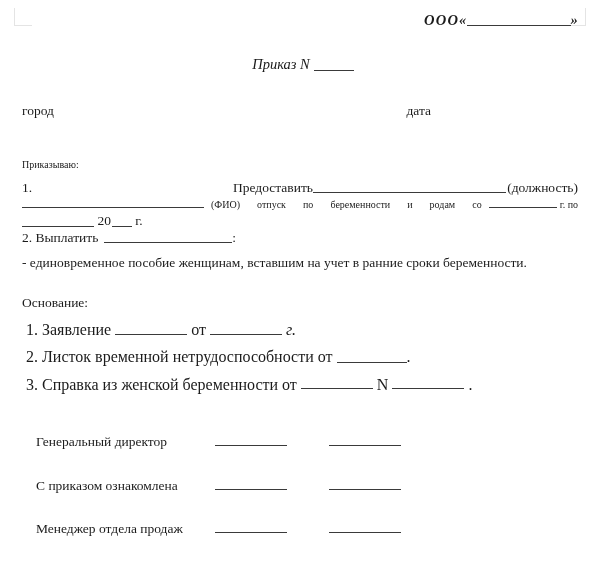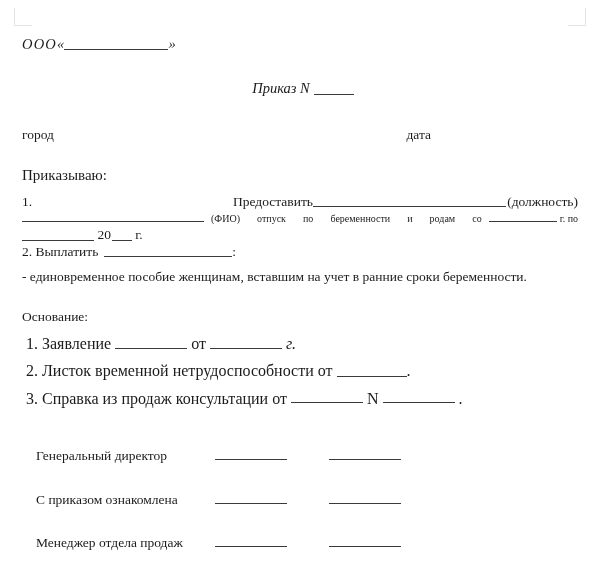--- a/index.html
+++ b/index.html
@@ -48,26 +48,27 @@
   
   .content {
     position: absolute;
     left: 22px;
     right: 22px;
     top: 0;
   }
 
   
   .org-line {
-    text-align: left;
+    text-align: right;
     font-style: italic;
     font-size: 14.5px;
-    margin-top: 36px;
+    margin-top: 12px;
     letter-spacing: .2px;
     white-space: nowrap;
+    font-weight: bold;
   }
   .org-line .org-name { letter-spacing: 1.2px; }
 
   .order-line {
     text-align: center;
     font-style: italic;
     font-size: 14.5px;
     margin-top: 27px;
     padding-left: 6px;
   }
@@ -77,22 +78,22 @@
     margin-top: 29px;
     font-size: 13.5px;
     gap: 12px;
   }
   .city-date-row .city { width: 0; flex: 0 0 auto; }
   .city-date-row .spacer { flex: 1 1 auto; }
   .city-date-row .date { margin-right: 147px; }
 
   
   .lead {
-    font-size: 15px;
-    margin-top: 24px;
+    font-size: 10px;
+    margin-top: 40px;
   }
 
   .item-one-row {
     display: flex;
     font-size: 13.5px;
     margin-top: 10px;
     align-items: baseline;
   }
   .item-one-row .num { width: 211px; flex: none; }
   .item-one-row .verb { flex: none; }
@@ -254,21 +255,21 @@
       <span>Заявление</span><span class="blank b-mid"></span><span>от</span><span class="blank b-mid"></span><span class="ital">г.</span>
     </div>
 
     <div class="basis-item">
       <span>2.</span>
       <span>Листок временной нетрудоспособности от</span><span class="blank b-end"></span><span>.</span>
     </div>
 
     <div class="basis-item">
       <span>3.</span>
-      <span>Справка из продаж консультации от</span><span class="blank b-mid"></span><span>N</span><span class="blank b-mid"></span><span>.</span>
+      <span>Справка из женской беременности от</span><span class="blank b-mid"></span><span>N</span><span class="blank b-mid"></span><span>.</span>
     </div>
 
     <div class="sign-block">
 
       <div class="sign-row">
         <span class="role">Генеральный директор</span>
         <span class="sig-line"></span>
         <span class="gap"></span>
         <span class="sig-line"></span>
       </div>

